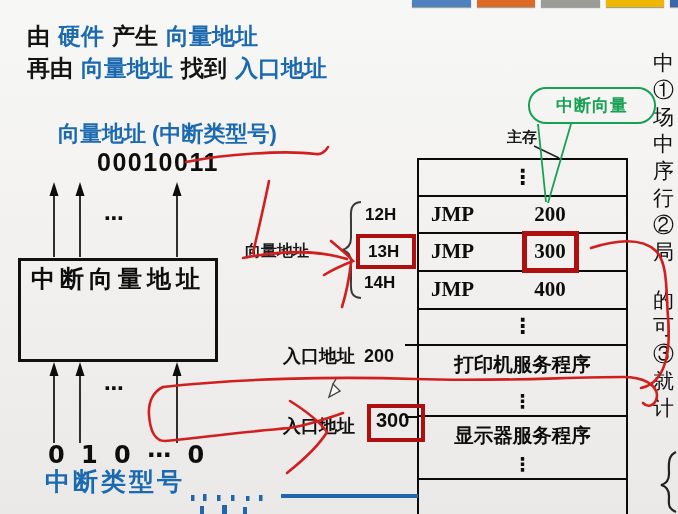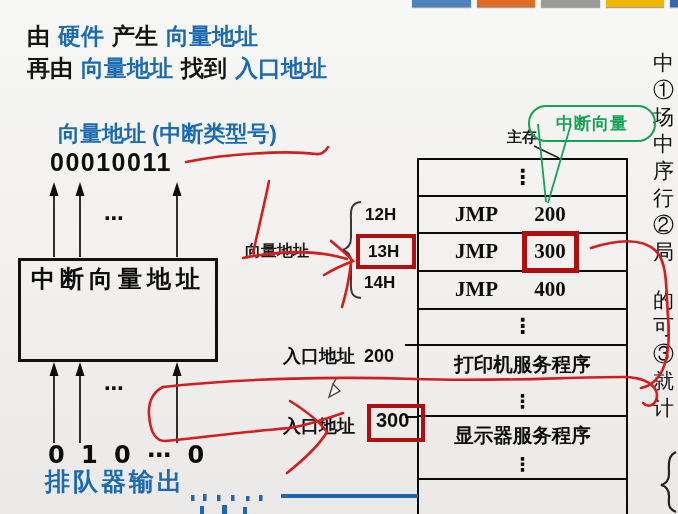--- a/index.html
+++ b/index.html
@@ -7,21 +7,21 @@
     position:relative;width:678px;height:514px;overflow:hidden;
     background:linear-gradient(180deg,#f7f7f5 0%,#f1f0ee 55%,#eae9e7 100%);
     font-family:"Liberation Sans",sans-serif;
   }
   .bar{position:absolute;top:0;height:7px;box-shadow:0 1px 1px rgba(0,0,0,.35);}
   .blue{color:#1b6ab0;}
   .black{color:#141414;}
   .hline{position:absolute;font-size:23px;font-weight:700;white-space:nowrap;}
   .hline .w{margin-right:8px;}
   .title{position:absolute;font-size:22px;font-weight:700;white-space:nowrap;}
-  .binary{position:absolute;font-size:25px;font-weight:700;color:#0d0d0d;letter-spacing:1.5px;white-space:nowrap;}
+  .binary{position:absolute;font-size:25px;font-weight:700;color:#0d0d0d;letter-spacing:1.5px;white-space:nowrap;margin-left:47px;}
   .hdots{position:absolute;font-size:20px;font-weight:700;color:#0d0d0d;font-family:"DejaVu Sans",sans-serif;}
   .formbox{
     position:absolute;left:18px;top:258px;width:200px;height:104px;box-sizing:border-box;
     border:3px solid #111;text-align:center;font-size:24px;font-weight:700;color:#0d0d0d;
     line-height:36px;letter-spacing:5px;
   }
   .bits{position:absolute;font-size:24px;font-weight:700;color:#0d0d0d;letter-spacing:4px;white-space:nowrap;font-family:"DejaVu Sans",sans-serif;}
   .outlabel{position:absolute;font-size:25px;font-weight:700;letter-spacing:3px;white-space:nowrap;}
   .memtbl{
     position:absolute;left:417px;top:158px;width:211px;height:358px;box-sizing:border-box;
@@ -36,35 +36,35 @@
   .svc .svctext{
     position:absolute;left:0;right:0;top:5px;text-align:center;
     font-family:Liberation Mono, monospace;font-weight:600;font-size:19.5px;color:#0d0d0d;
   }
   .svc .vd2{
     position:absolute;left:0;right:0;text-align:center;bottom:4px;
     font-family:"DejaVu Sans",sans-serif;font-size:19px;font-weight:700;color:#0d0d0d;line-height:1;
   }
   .op{
     position:absolute;left:12px;top:50%;transform:translateY(-52%);
-    font-family:"Liberation Serif",serif;font-weight:700;font-size:21px;color:#0d0d0d;margin-left:24px;
+    font-family:"Liberation Serif",serif;font-weight:700;font-size:21px;color:#0d0d0d;
   }
   .tval{
     position:absolute;left:100px;width:62px;text-align:center;top:50%;transform:translateY(-52%);
     font-family:"Liberation Serif",serif;font-weight:700;font-size:21px;color:#0d0d0d;
   }
   .lbl{position:absolute;font-size:15px;font-weight:600;color:#1a1a1a;white-space:nowrap;margin-left:13px;}
   .sidelbl{position:absolute;font-size:16px;font-weight:700;color:#1a1a1a;white-space:nowrap;}
   .addr{position:absolute;font-size:17px;font-weight:700;color:#0d0d0d;white-space:nowrap;}
   .entry{position:absolute;font-size:18px;font-weight:700;color:#111;white-space:nowrap;}
   .entry .eval{margin-left:9px;}
   .eval300{position:absolute;font-size:20px;font-weight:700;color:#0d0d0d;}
   .redbox{position:absolute;box-sizing:border-box;border-style:solid;border-color:#ae0f0f;z-index:30;}
   .callout{
-    position:absolute;left:528px;top:105px;width:128px;height:37px;box-sizing:border-box;
+    position:absolute;left:528px;top:87px;width:128px;height:37px;box-sizing:border-box;
     border:2px solid #17a153;border-radius:18px;z-index:15;
     display:flex;align-items:center;justify-content:center;
     font-size:17px;font-weight:700;color:#17a153;letter-spacing:1px;
   }
   .rmargin{
     position:absolute;left:653px;width:30px;word-break:break-all;
     font-family:"Liberation Serif",serif;font-size:21px;line-height:27px;color:#111;z-index:12;
   }
   svg.overlay{position:absolute;left:0;top:0;z-index:60;pointer-events:none;}
 </style>
@@ -89,21 +89,21 @@
   </div>
 
   <div class="title blue" style="left:58px;top:119px">向量地址 (中断类型号)</div>
   <div class="binary" style="left:50px;top:148px">00010011</div>
   <div class="hdots" style="left:104px;top:206px">⋯</div>
   <div class="formbox">
     <div>中断向量地址</div>
   </div>
   <div class="hdots" style="left:104px;top:376px">⋯</div>
   <div class="bits" style="left:48px;top:441px">0 1 0 ⋯ 0</div>
-  <div class="outlabel blue" style="left:45px;top:465px">排队器输出</div>
+  <div class="outlabel blue" style="left:45px;top:465px">中断类型号</div>
 
   <div class="memtbl">
     <div class="mrow" style="height:37px">
         <div class="vd">⋮</div>
       </div>
     <div class="mrow" style="height:37px">
       <span class="op">JMP</span>
       <span class="tval">200</span>
     </div>
     <div class="mrow" style="height:38px">

